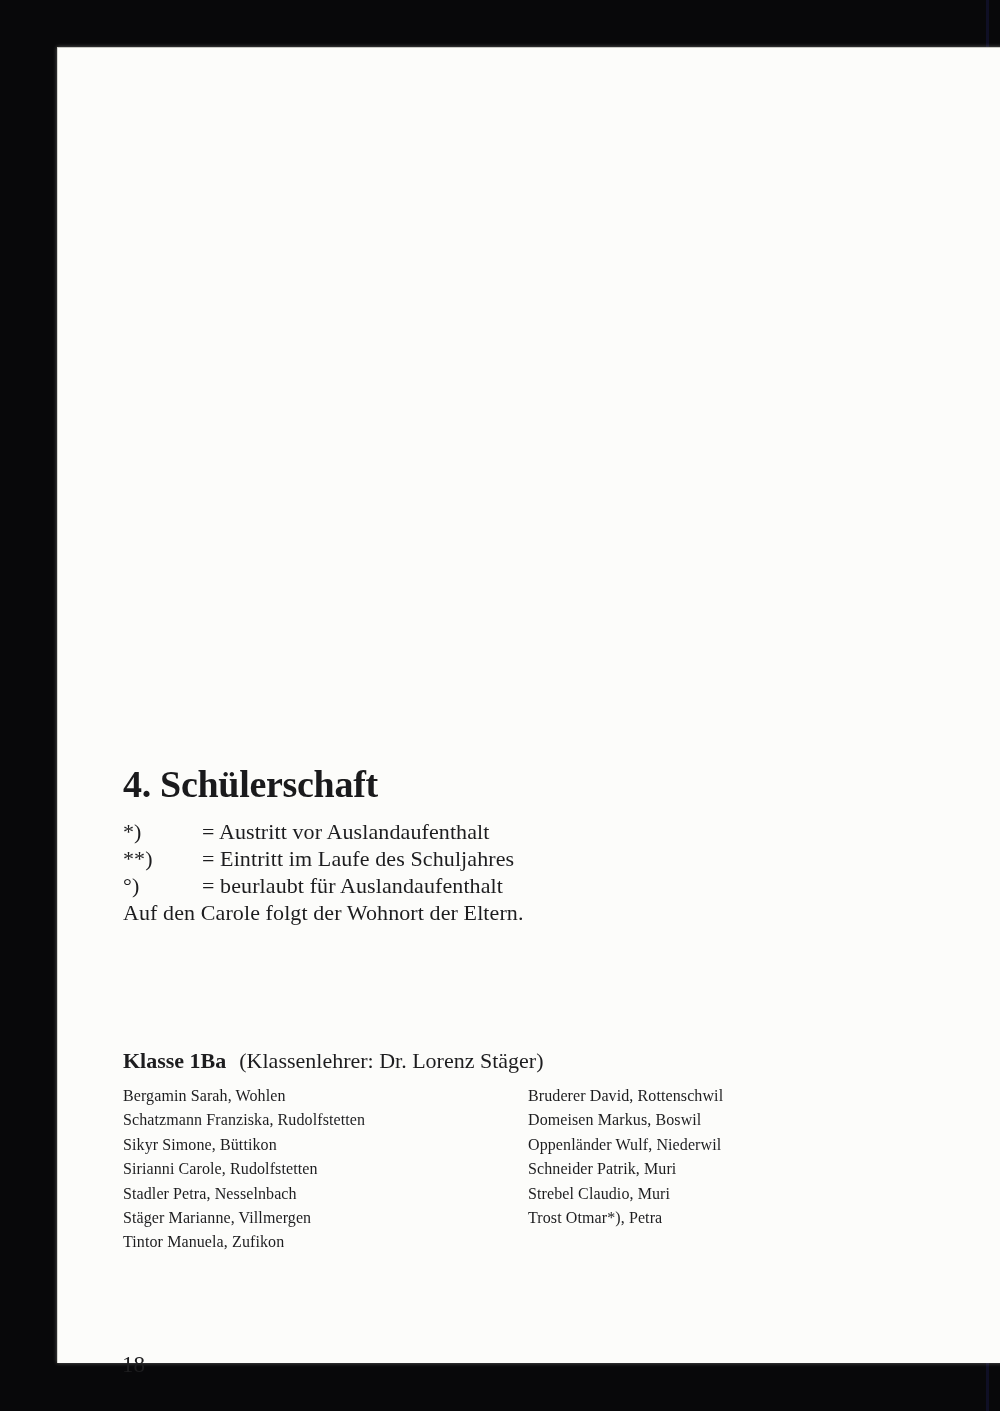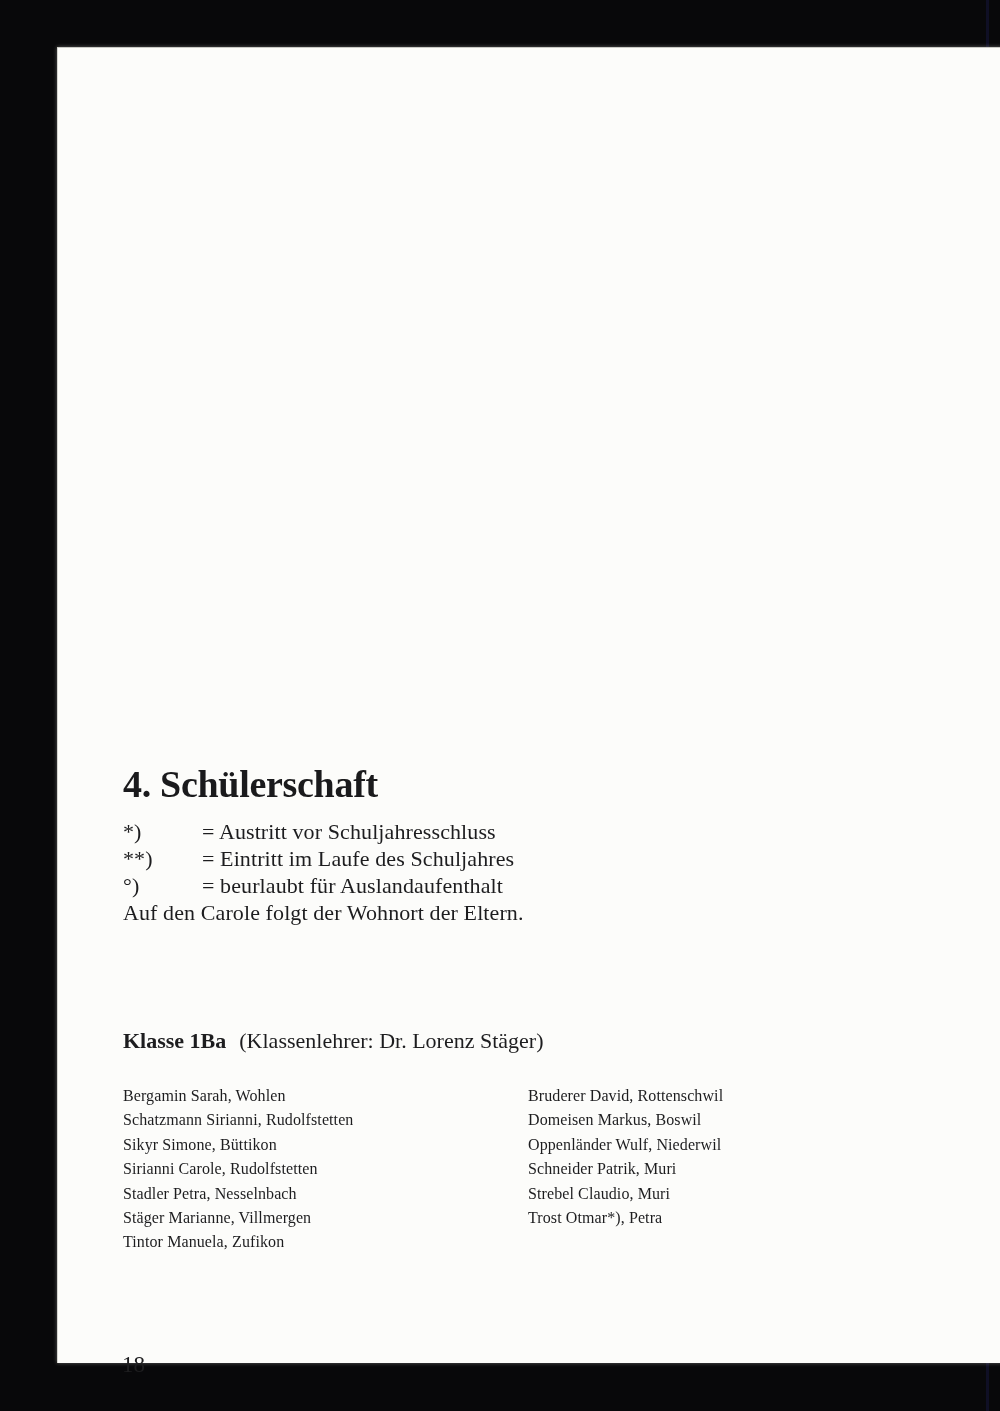--- a/index.html
+++ b/index.html
@@ -47,21 +47,21 @@
     left: 66px; top: 771px;
     font-size: 22px;
     line-height: 27px;
     letter-spacing: 0.1px;
   }
   .legend-row { display: flex; }
   .legend-sym { width: 79px; flex: 0 0 79px; }
   .legend-note { }
   .class-header {
     position: absolute;
-    left: 66px; top: 980px;
+    left: 66px; top: 1000px;
     font-size: 22px;
     line-height: 27px;
     white-space: nowrap;
   }
   .class-label { font-weight: 700; margin-right: 13px; }
   .students {
     position: absolute;
     top: 1037px;
     font-size: 16px;
     line-height: 24.4px;
@@ -84,41 +84,41 @@
 <div class="scan-line"></div>
 
 <div class="page" style="background: rgb(252, 252, 250); color: rgb(29, 29, 31);">
 
   <h1 class="title">4. Schülerschaft</h1>
 
   <div class="legend">
     <div>
         <div class="legend-row">
         <span class="legend-sym">*)</span>
-        <span class="legend-text">= Austritt vor Schuljahresschluss</span>
+        <span class="legend-text">= Austritt vor Auslandaufenthalt</span>
       </div>
         <div class="legend-row">
         <span class="legend-sym">**)</span>
         <span class="legend-text">= Eintritt im Laufe des Schuljahres</span>
       </div>
         <div class="legend-row">
         <span class="legend-sym">°)</span>
         <span class="legend-text">= beurlaubt für Auslandaufenthalt</span>
       </div>
       </div>
     <div class="legend-note">Auf den Carole folgt der Wohnort der Eltern.</div>
   </div>
 
   <div class="class-header">
     <span class="class-label">Klasse 1Ba</span><span class="teacher-label">(Klassenlehrer: Dr. Lorenz Stäger)</span>
   </div>
 
   <div class="students left">
       <div class="student">Bergamin Sarah, Wohlen</div>
-      <div class="student">Schatzmann Sirianni, Rudolfstetten</div>
+      <div class="student">Schatzmann Franziska, Rudolfstetten</div>
       <div class="student">Sikyr Simone, Büttikon</div>
       <div class="student">Sirianni Carole, Rudolfstetten</div>
       <div class="student">Stadler Petra, Nesselnbach</div>
       <div class="student">Stäger Marianne, Villmergen</div>
       <div class="student">Tintor Manuela, Zufikon</div>
     </div>
 
   <div class="students right">
       <div class="student">Bruderer David, Rottenschwil</div>
       <div class="student">Domeisen Markus, Boswil</div>

